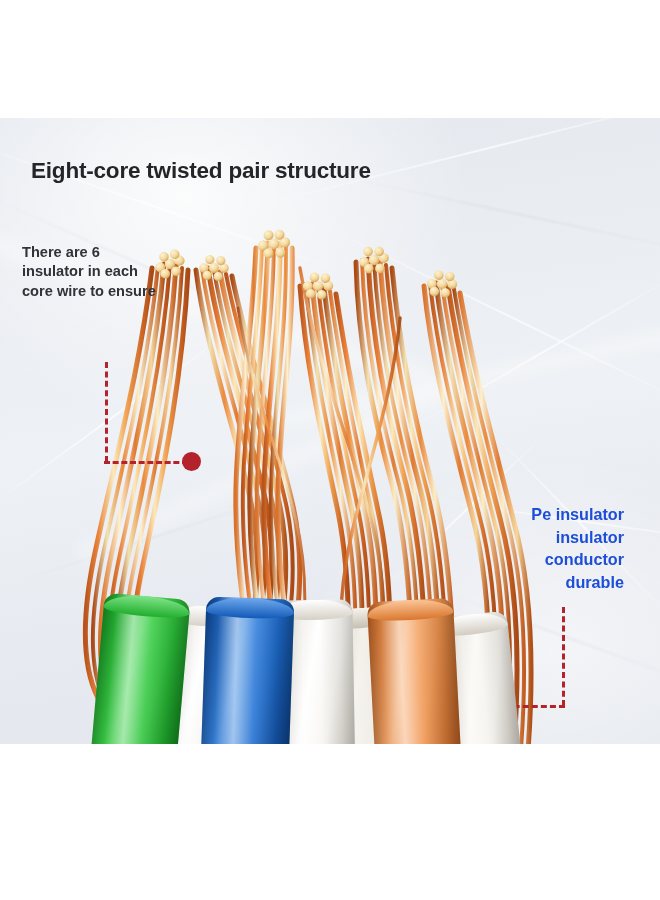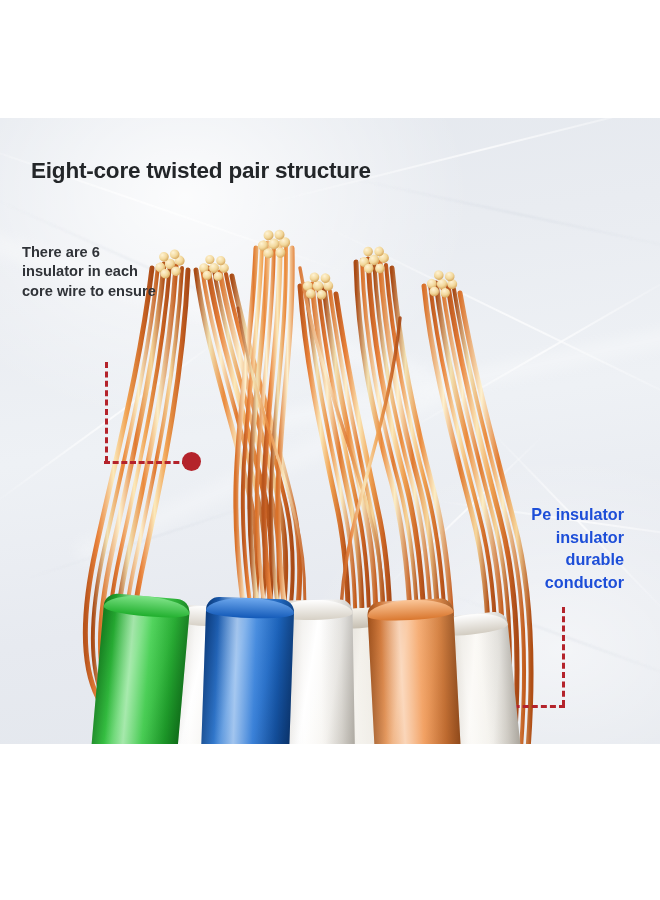--- a/index.html
+++ b/index.html
@@ -297,22 +297,22 @@
 
   <div id="left-para">
     <div>There are 6</div>
     <div>insulator in each</div>
     <div>core wire to ensure</div>
   </div>
 
   <div id="right-para">
     <div>Pe insulator</div>
     <div>insulator</div>
+    <div>conductor</div>
     <div>durable</div>
-    <div>conductor</div>
   </div>
 
   <div class="cl-v" style="left:105px;top:362px;height:100px;"></div>
   <div class="cl-h" style="left:104px;top:461px;width:84px;"></div>
   <div class="cl-dot" style="left:182px;top:452px;"></div>
 
   <div class="cl-v" style="left:562px;top:607px;height:99px;"></div>
   <div class="cl-h" style="left:432px;top:705px;width:133px;"></div>
   <div class="cl-dot" style="left:414px;top:696px;"></div>
 

